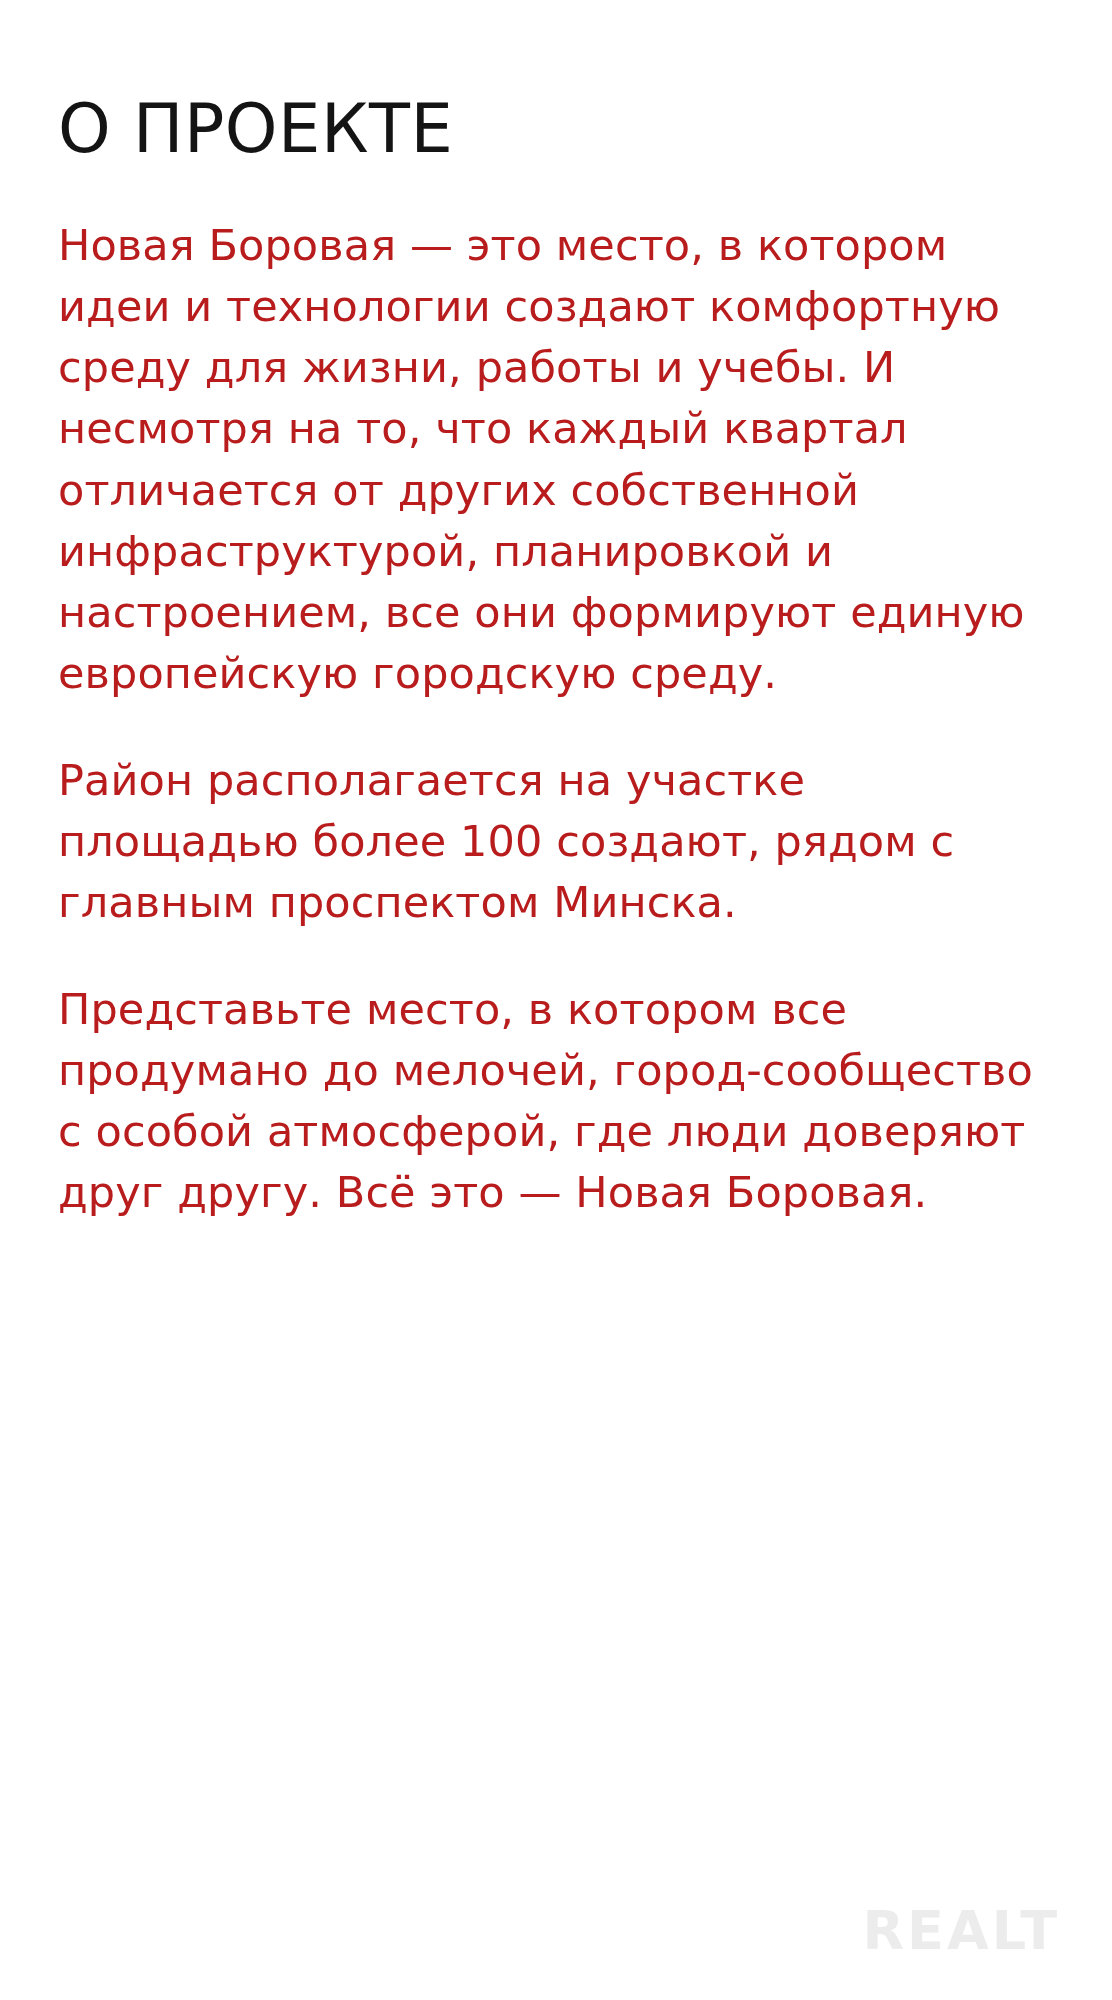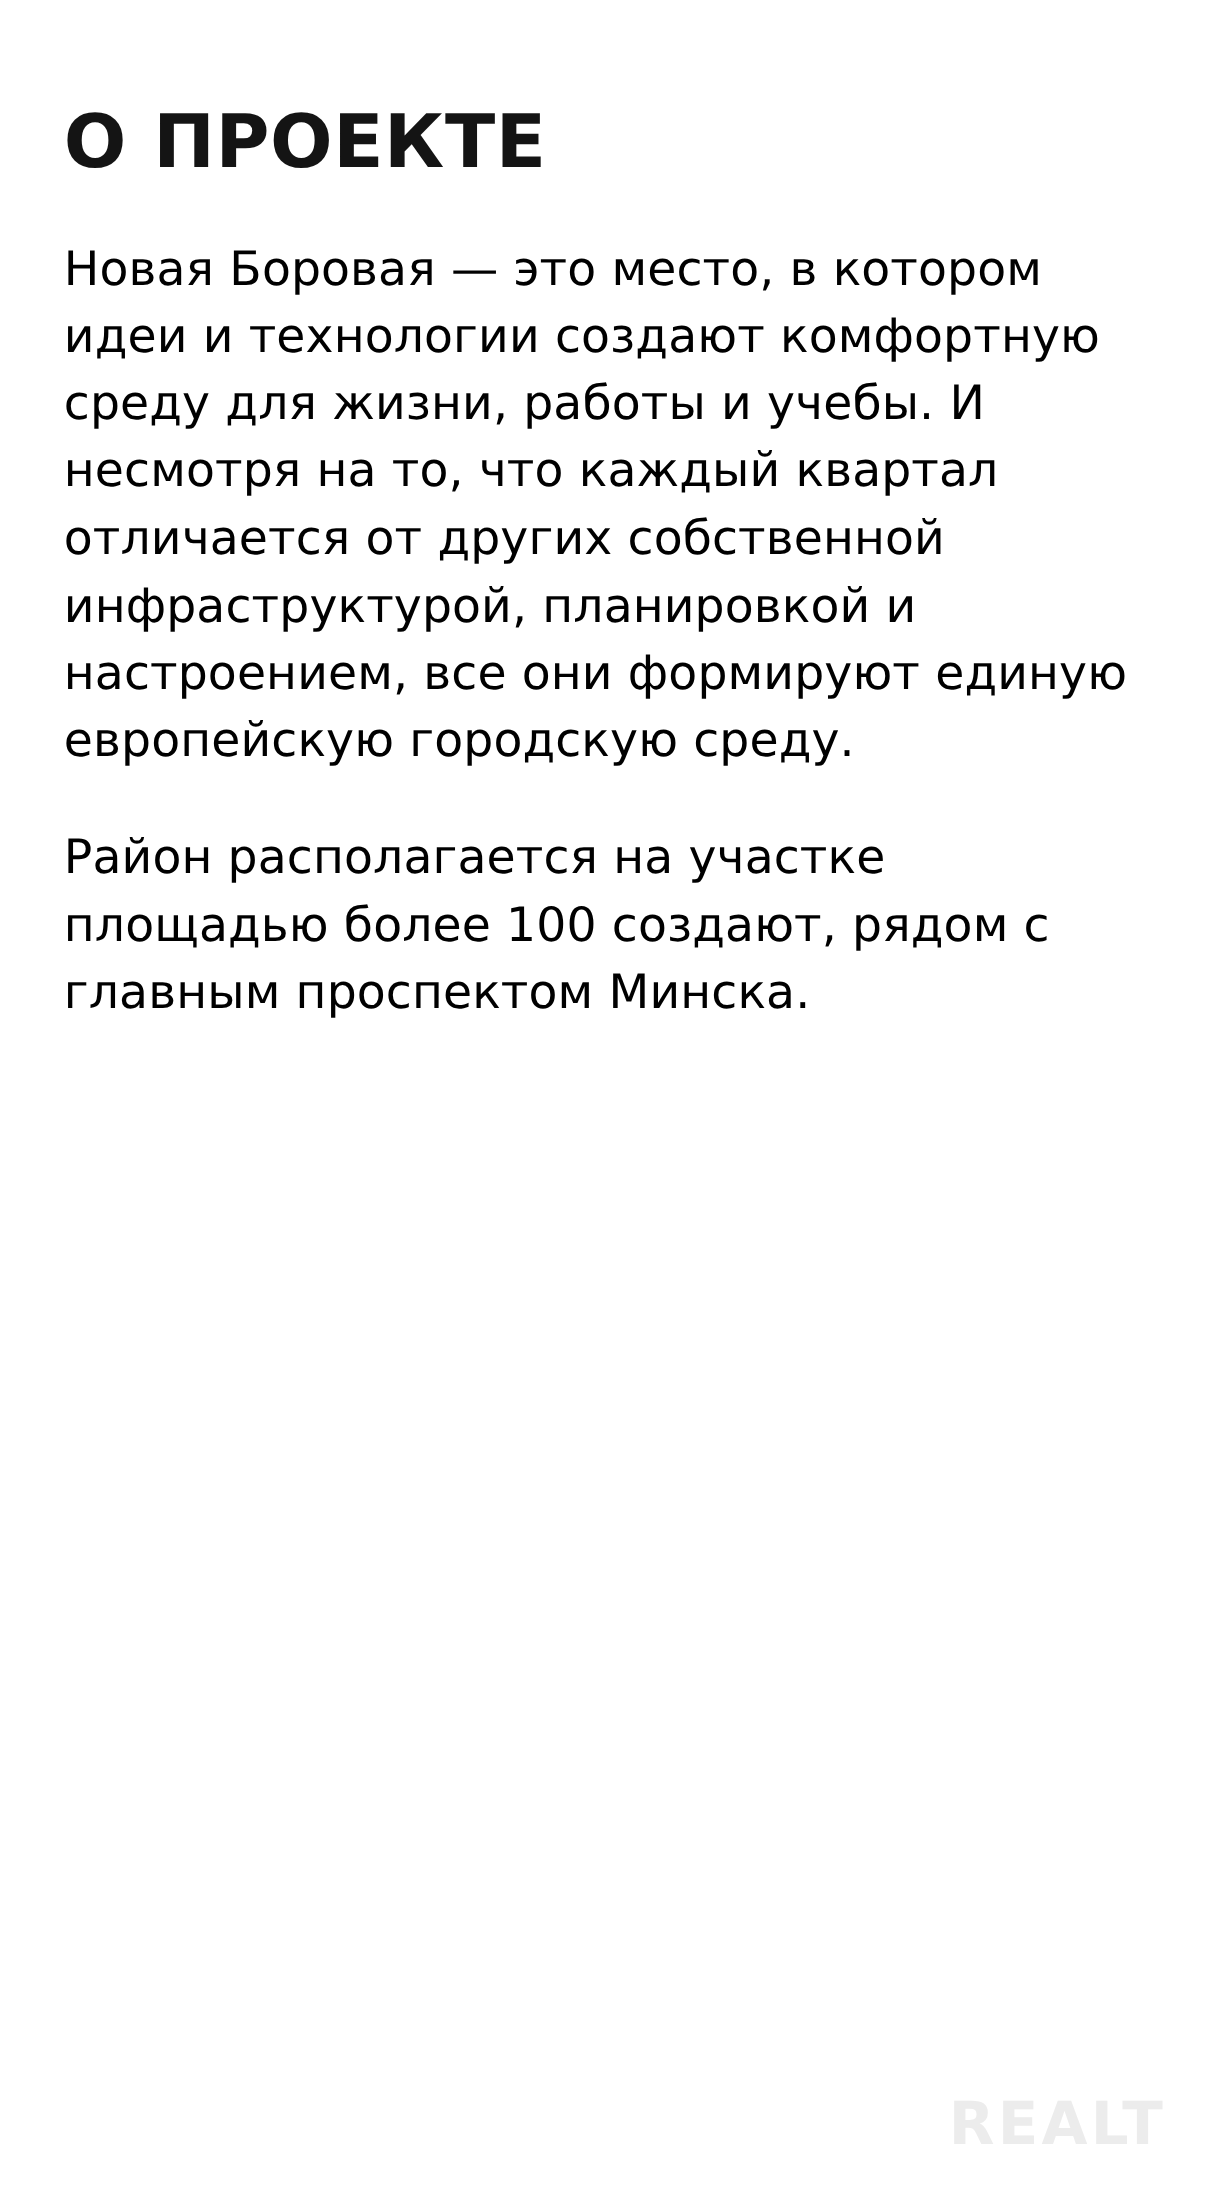--- a/index.html
+++ b/index.html
@@ -19,32 +19,32 @@
   .page {
     box-sizing: border-box;
     width: 1112px;
     min-height: 2000px;
     padding: 95px 58px 0 58px;
     position: relative;
   }
   .page-title {
     font-size: 67px;
     line-height: 1.02;
-    font-weight: 700;
+    font-weight: 400;
     letter-spacing: 0.5px;
     margin: 0 0 52px 0;
     color: #141414;
     text-transform: uppercase;
   }
   .body-copy p {
     font-size: 43px;
     line-height: 1.42;
     font-weight: 400;
     margin: 0 0 46px 0;
-    color: #000000;
+    color: #b91c1c;
     letter-spacing: 0.1px;
   }
   .body-copy p:last-child {
     margin-bottom: 0;
   }
   .watermark {
     position: absolute;
     right: 52px;
     bottom: 38px;
     font-size: 54px;
@@ -59,17 +59,18 @@
 </head>
 <body>
 
 <div class="page">
 
   <h1 class="page-title">О ПРОЕКТЕ</h1>
 
   <div class="body-copy">
     <p>Новая Боровая — это место, в котором идеи и технологии создают комфортную среду для жизни, работы и учебы. И несмотря на то, что каждый квартал отличается от других собственной инфраструктурой, планировкой и настроением, все они формируют единую европейскую городскую среду.</p>
     <p>Район располагается на участке площадью более 100 создают, рядом с главным проспектом Минска.</p>
+    <p>Представьте место, в котором все продумано до мелочей, город-сообщество с особой атмосферой, где люди доверяют друг другу. Всё это — Новая Боровая.</p>
   </div>
 
   <div class="watermark">REALT</div>
 
 </div>
 
 </body></html>

